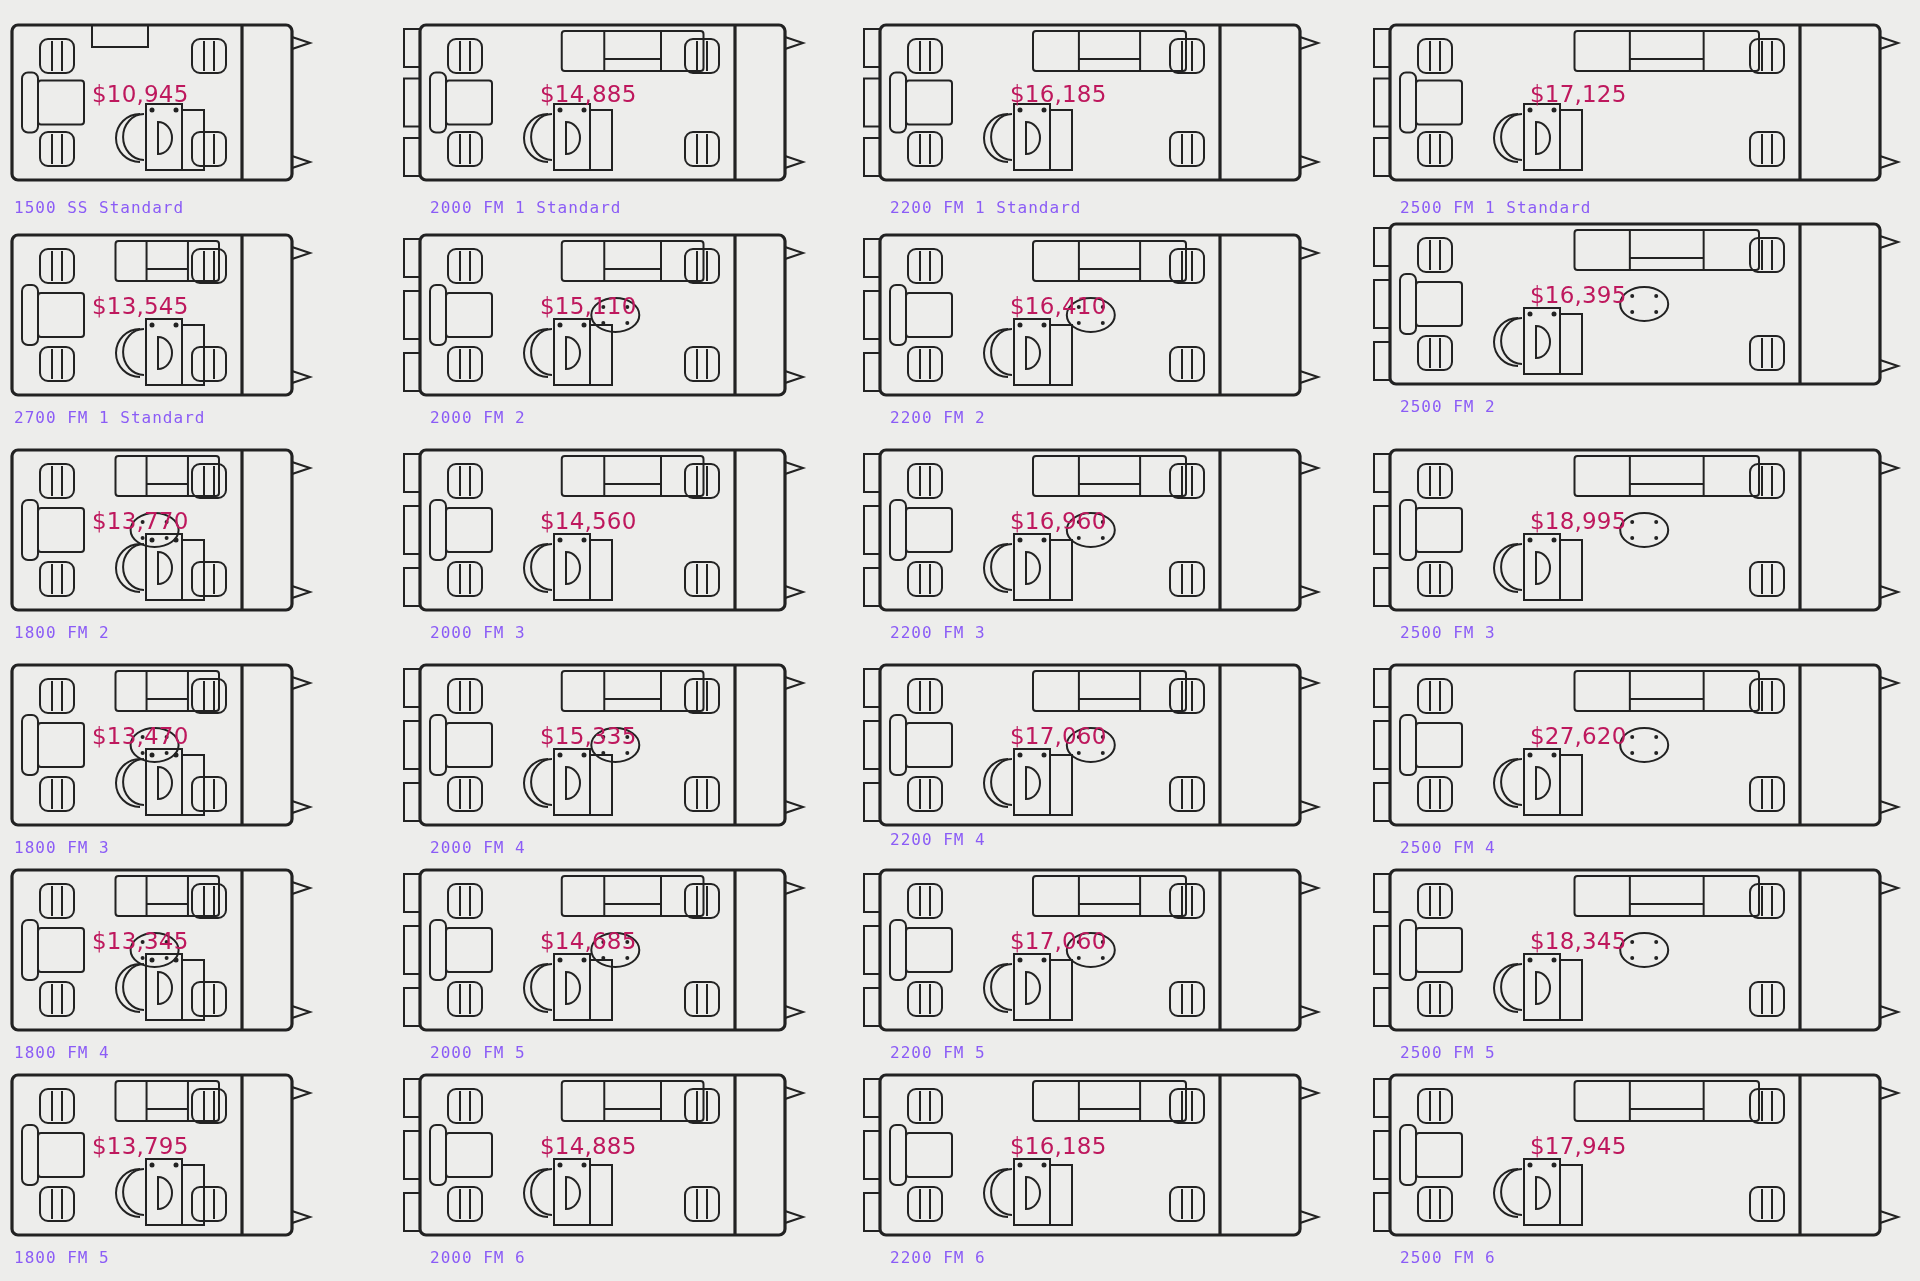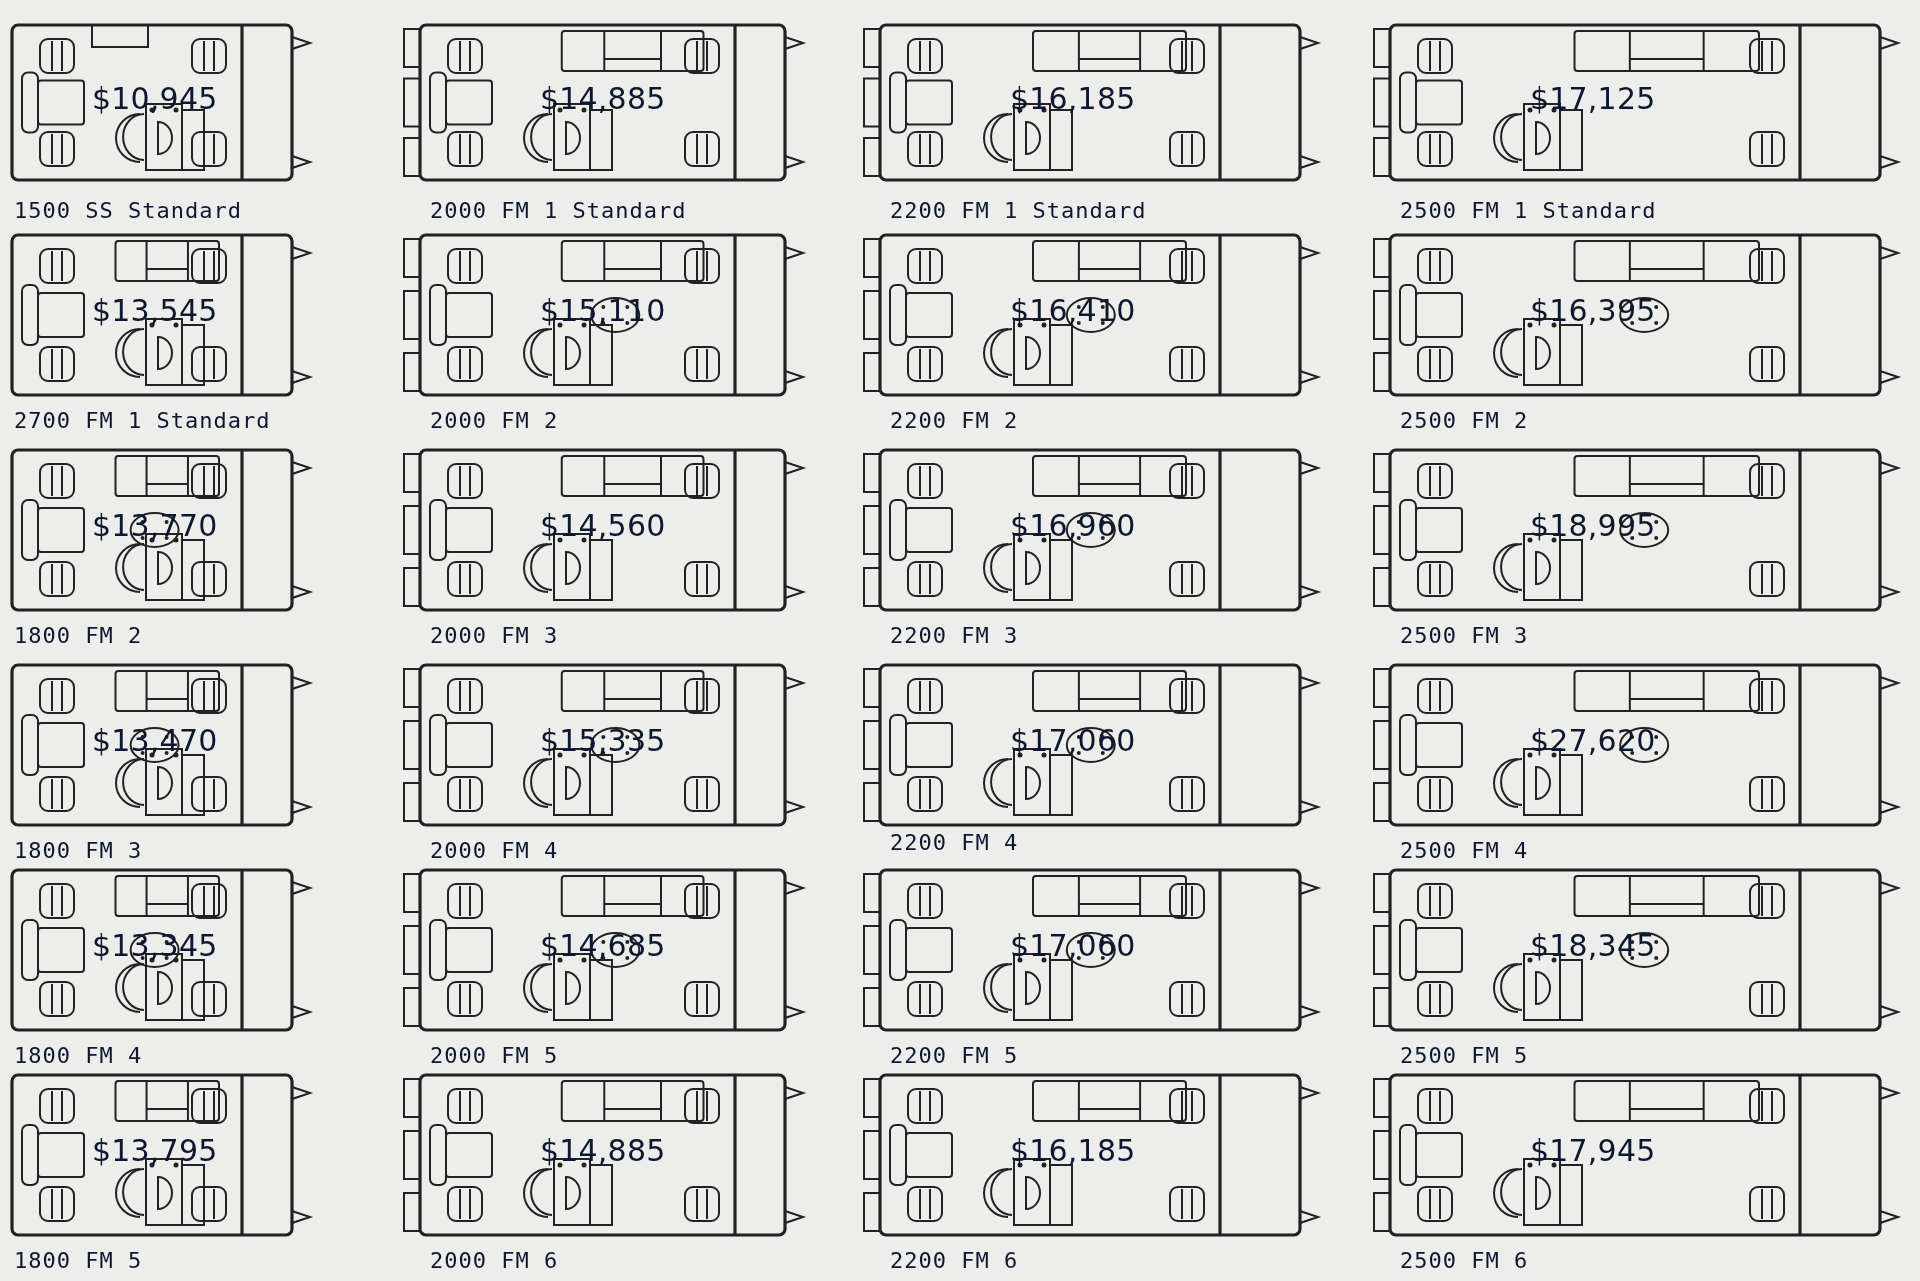--- a/index.html
+++ b/index.html
@@ -1,24 +1,24 @@
 <!DOCTYPE html>
 <html><head>
 <meta charset="utf-8">
 <style>
   html,body{margin:0;padding:0;}
   body{width:1920px;height:1281px;background:#ededeb;position:relative;overflow:hidden;
        font-family:"DejaVu Sans Mono","Liberation Mono",monospace;color:#1a1a1a;}
   .grid{position:absolute;left:0;top:0;width:1920px;height:1281px;}
   .plan{position:absolute;}
   .plan svg{position:absolute;left:0;top:0;overflow:visible;}
-  .price{position:absolute;font-family:"DejaVu Sans","Liberation Sans",sans-serif;font-size:30px;
-         color:#0f172a;white-space:nowrap;letter-spacing:0.2px;}
-  .label{position:absolute;font-family:"DejaVu Sans Mono","Liberation Mono",monospace;font-size:22px;
-         color:#0f172a;white-space:nowrap;letter-spacing:1px;}
+  .price{position:absolute;font-family:"DejaVu Sans","Liberation Sans",sans-serif;font-size:23px;
+         color:#be185d;white-space:nowrap;letter-spacing:0.2px;}
+  .label{position:absolute;font-family:"DejaVu Sans Mono","Liberation Mono",monospace;font-size:16px;
+         color:#8b5cf6;white-space:nowrap;letter-spacing:1px;}
   .hull{fill:none;stroke:#222;stroke-width:3.2;}
   .thin{fill:none;stroke:#222;stroke-width:2;}
   .dot{fill:#222;}
 </style>
 </head>
 <body>
 
 <div class="grid" id="grid">
     <div class="plan" style="left: 12px; top: 25px; width: 320px; height: 195px;">
       <svg width="320" height="165">
@@ -1025,21 +1025,21 @@
         <g>
           <rect class="thin" x="360" y="107" width="34" height="34" rx="8"></rect>
   <line class="thin" x1="372" y1="109" x2="372" y2="139"></line>
   <line class="thin" x1="382" y1="109" x2="382" y2="139"></line>
         </g>
 
     </svg>
       <div class="price" style="left: 140px; top: 55.5px;">$17,125</div>
       <div class="label" style="left: 10px; top: 173px;">2500 FM 1 Standard</div>
     </div>
-    <div class="plan" style="left: 1390px; top: 235px; width: 476px; height: 200px;">
+    <div class="plan" style="left: 1390px; top: 224px; width: 476px; height: 200px;">
       <svg width="530" height="170">
       <rect class="hull" x="0" y="0" width="490" height="160" rx="6"></rect>
       <line class="hull" x1="410" y1="0" x2="410" y2="160"></line>
       <polygon class="thin" points="490,12 508,18 490,24"></polygon>
       <polygon class="thin" points="490,136 508,142 490,148"></polygon>
       <rect class="thin" x="-16" y="4" width="16" height="38"></rect>
         <rect class="thin" x="-16" y="118" width="16" height="38"></rect>
         <rect class="thin" x="-16" y="56" width="16" height="48"></rect>
       <rect class="thin" x="10" y="50" width="16" height="60" rx="6"></rect>
       <rect class="thin" x="26" y="58" width="46" height="44" rx="3"></rect>

